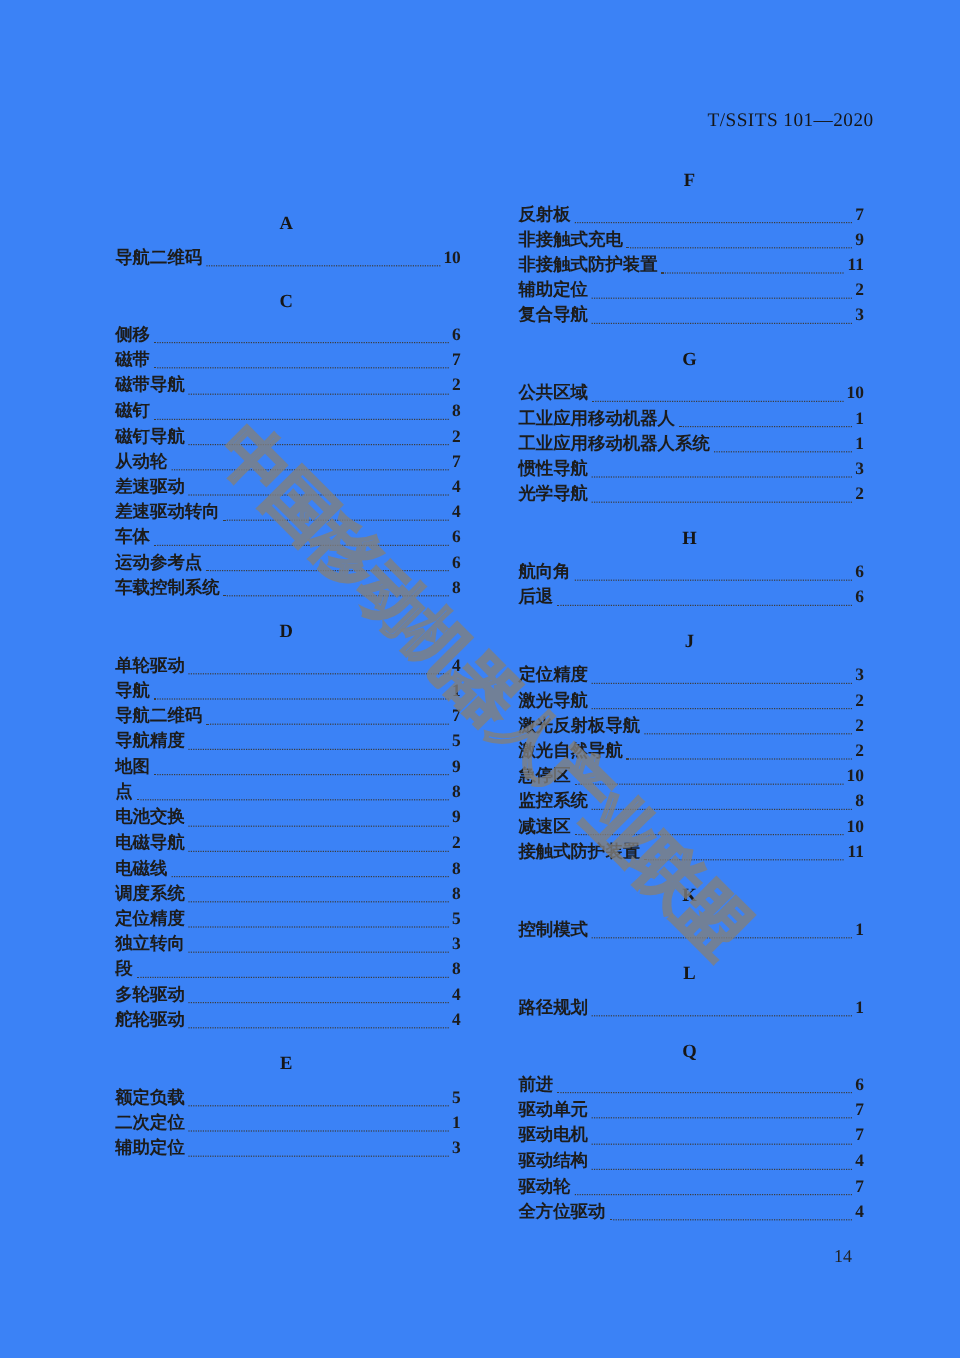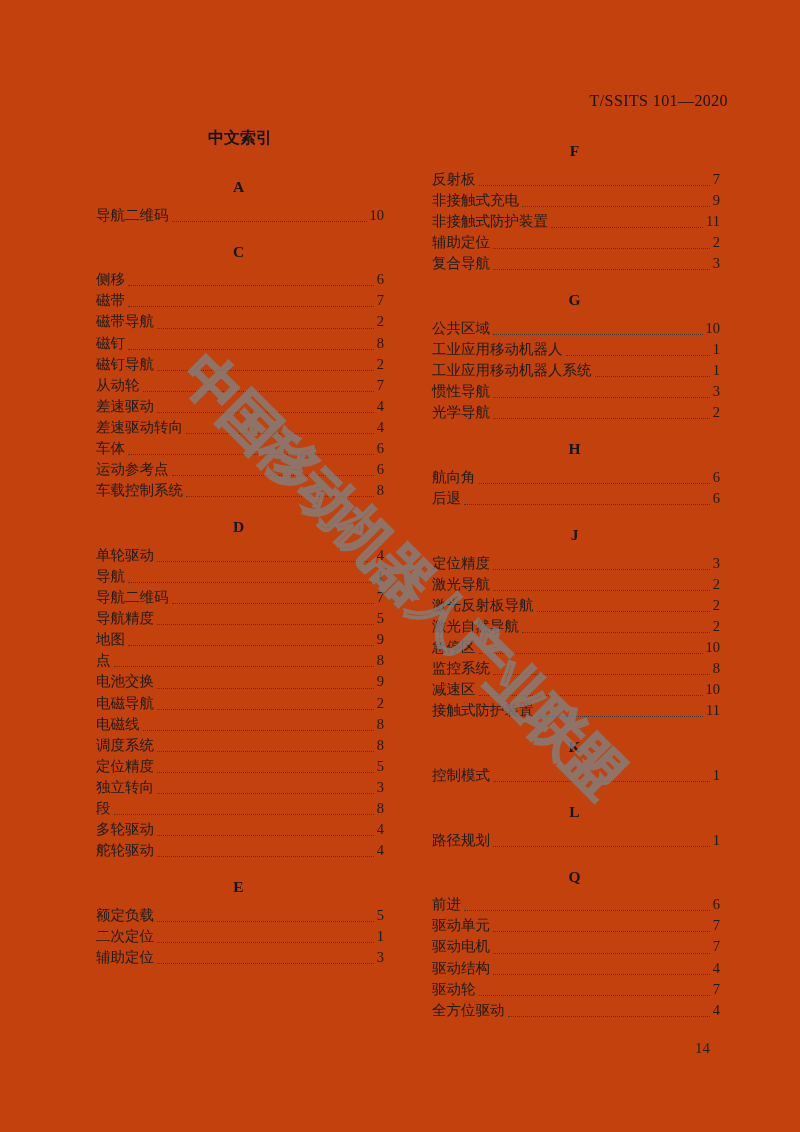--- a/index.html
+++ b/index.html
@@ -1,21 +1,21 @@
 <!DOCTYPE html>
 <html><head>
 <meta charset="utf-8">
 <style>
   html, body { margin: 0; padding: 0; background: #e8e8e8; }
   .page {
     position: relative;
     width: 800px;
     height: 1132px;
     margin: 0 auto;
-    background: #c2410c;
+    background: #3b82f6;
     font-family: "Liberation Serif", "DejaVu Serif", serif;
     color: #1c1c1c;
     overflow: hidden;
   }
   .doc-header {
     position: absolute;
     top: 92px;
     right: 72px;
     font-size: 16px;
     letter-spacing: 0.4px;
@@ -64,20 +64,21 @@
     line-height: 21.6px;
     margin: 15px 0 7px 0;
     color: #161616;
   }
   .column .section-letter:first-child { margin-top: 0; }
   .entry {
     display: flex;
     align-items: baseline;
     height: 21.1px;
     line-height: 21.1px;
+    font-weight: bold;
   }
   .entry .term { white-space: nowrap; }
   .entry .leader {
     flex: 1 1 auto;
     align-self: flex-end;
     margin: 0 3px 4px 3px;
     border-bottom: 1.6px dotted #3c3c3c;
     min-width: 10px;
   }
   .entry .page-num { white-space: nowrap; }
@@ -88,21 +89,20 @@
     font-size: 15px;
     color: #222222;
     margin-left: 20px;
   }
 </style>
 </head>
 <body>
 
 <div class="page">
   <div class="doc-header">T/SSITS 101—2020</div>
-  <div class="doc-title">中文索引</div>
   <div class="watermark">中国移动机器人产业联盟</div>
   <div class="column col-left">
       <div class="section-letter">A</div>
       <div class="entry">
         <span class="term">导航二维码</span>
         <span class="leader"></span>
         <span class="page-num">10</span>
       </div>
       <div class="section-letter">C</div>
       <div class="entry">

